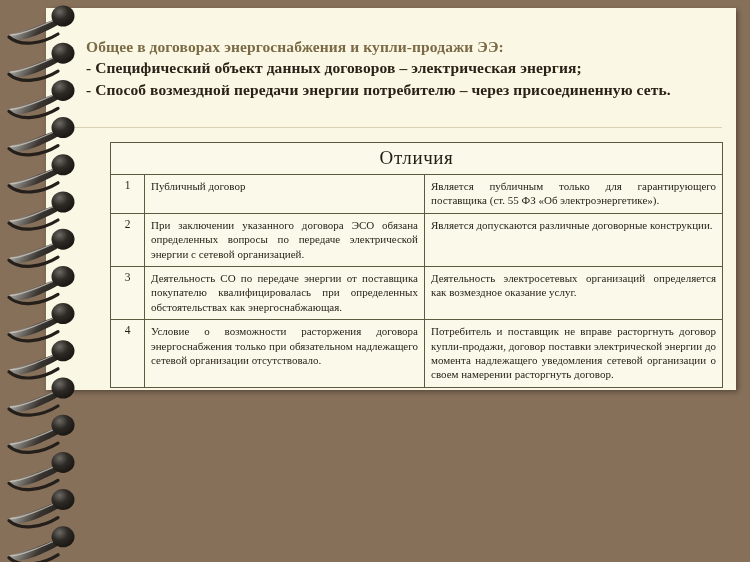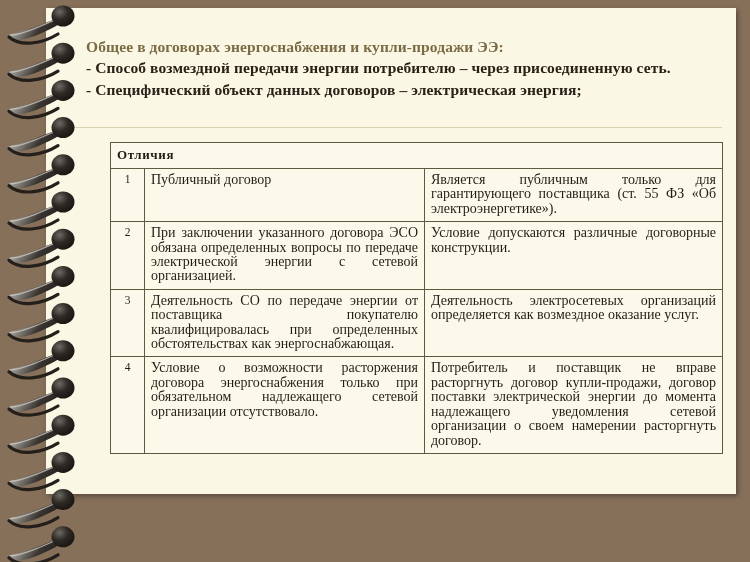--- a/index.html
+++ b/index.html
@@ -20,21 +20,21 @@
     height: 562px;
     background: #86705a;
   }
 
   
   #page {
     position: absolute;
     left: 46px;
     top: 8px;
     width: 690px;
-    height: 486px;
+    height: 382px;
     background: #84cc16;
     box-shadow: 2px 2px 5px rgba(0,0,0,0.35);
   }
 
   
   #slide-surface {
     position: absolute;
     left: 0;
     top: 0;
     right: 0;
@@ -102,43 +102,44 @@
     table-layout: fixed;
   }
   table.cmp td, table.cmp th {
     border: 1px solid #5d5a42;
     vertical-align: top;
     padding: 4px 6px 5px 6px;
     font-family: "Liberation Serif", serif;
     color: #241d14;
   }
   td.tbl-title {
-    font-size: 13px;
-    font-weight: bold;
+    text-align: center;
+    font-size: 19px;
+    font-weight: normal;
     padding: 7px 6px 8px 6px;
     letter-spacing: 0.6px;
   }
   th.col-h {
     text-align: center;
     font-size: 10px;
     font-weight: bold;
     padding: 5px 4px 5px 4px;
     letter-spacing: 0.1px;
   }
   th.col-h.h-np { font-size: 11px; letter-spacing: 0.5px; }
   th.col-h.h-es { font-size: 11px; letter-spacing: 0.2px; }
 
   td.c-num {
     text-align: center;
     font-size: 11.5px;
     width: 34px;
     padding-top: 5px;
   }
   td.c-txt {
-    font-size: 14px;
+    font-size: 11px;
     line-height: 14.4px;
     text-align: justify;
     text-justify: inter-word;
     hyphens: none;
   }
   
   col.w-np  { width: 34px; }
   col.w-es  { width: 280px; }
   col.w-kp  { width: 298px; }
 
@@ -164,22 +165,22 @@
 </head>
 <body>
 
 <div id="slide">
 
   <div id="page">
     <div id="slide-surface">
 
       <div id="heading">
         <div class="head-line1">Общее в договорах энергоснабжения и купли-продажи ЭЭ:</div>
+        <div class="head-bullet">- Специфический объект данных договоров – электрическая энергия;</div>
         <div class="head-bullet">- Способ возмездной передачи энергии потребителю – через присоединенную сеть.</div>
-        <div class="head-bullet">- Специфический объект данных договоров – электрическая энергия;</div>
       </div>
 
       <div id="head-rule"></div>
 
       <div id="tbl-wrap">
         <table class="cmp">
           <colgroup>
             <col class="w-np">
             <col class="w-es">
             <col class="w-kp">
@@ -190,21 +191,21 @@
             </tr>
 
             <tr>
               <td class="c-num">1</td>
               <td class="c-txt">Публичный договор</td>
               <td class="c-txt">Является публичным только для гарантирующего поставщика (ст. 55 ФЗ «Об электроэнергетике»).</td>
             </tr>
             <tr>
               <td class="c-num">2</td>
               <td class="c-txt">При заключении указанного договора ЭСО обязана определенных вопросы по передаче электрической энергии с сетевой организацией.</td>
-              <td class="c-txt">Условие допускаются различные договорные конструкции.</td>
+              <td class="c-txt">Является допускаются различные договорные конструкции.</td>
             </tr>
             <tr>
               <td class="c-num">3</td>
               <td class="c-txt">Деятельность СО по передаче энергии от поставщика покупателю квалифицировалась при определенных обстоятельствах как энергоснабжающая.</td>
               <td class="c-txt">Деятельность электросетевых организаций определяется как возмездное оказание услуг.</td>
             </tr>
             <tr>
               <td class="c-num">4</td>
               <td class="c-txt">Условие о возможности расторжения договора энергоснабжения только при обязательном надлежащего сетевой организации отсутствовало.</td>
               <td class="c-txt">Потребитель и поставщик не вправе расторгнуть договор купли-продажи, договор поставки электрической энергии до момента надлежащего уведомления сетевой организации о своем намерении расторгнуть договор.</td>

